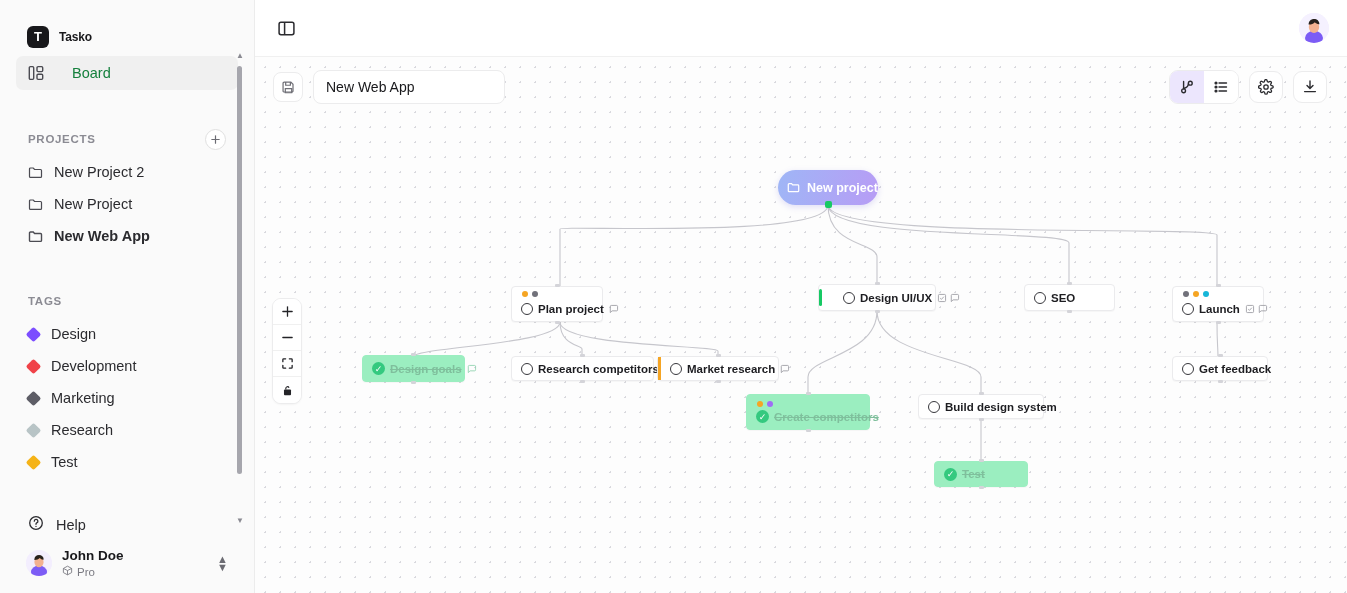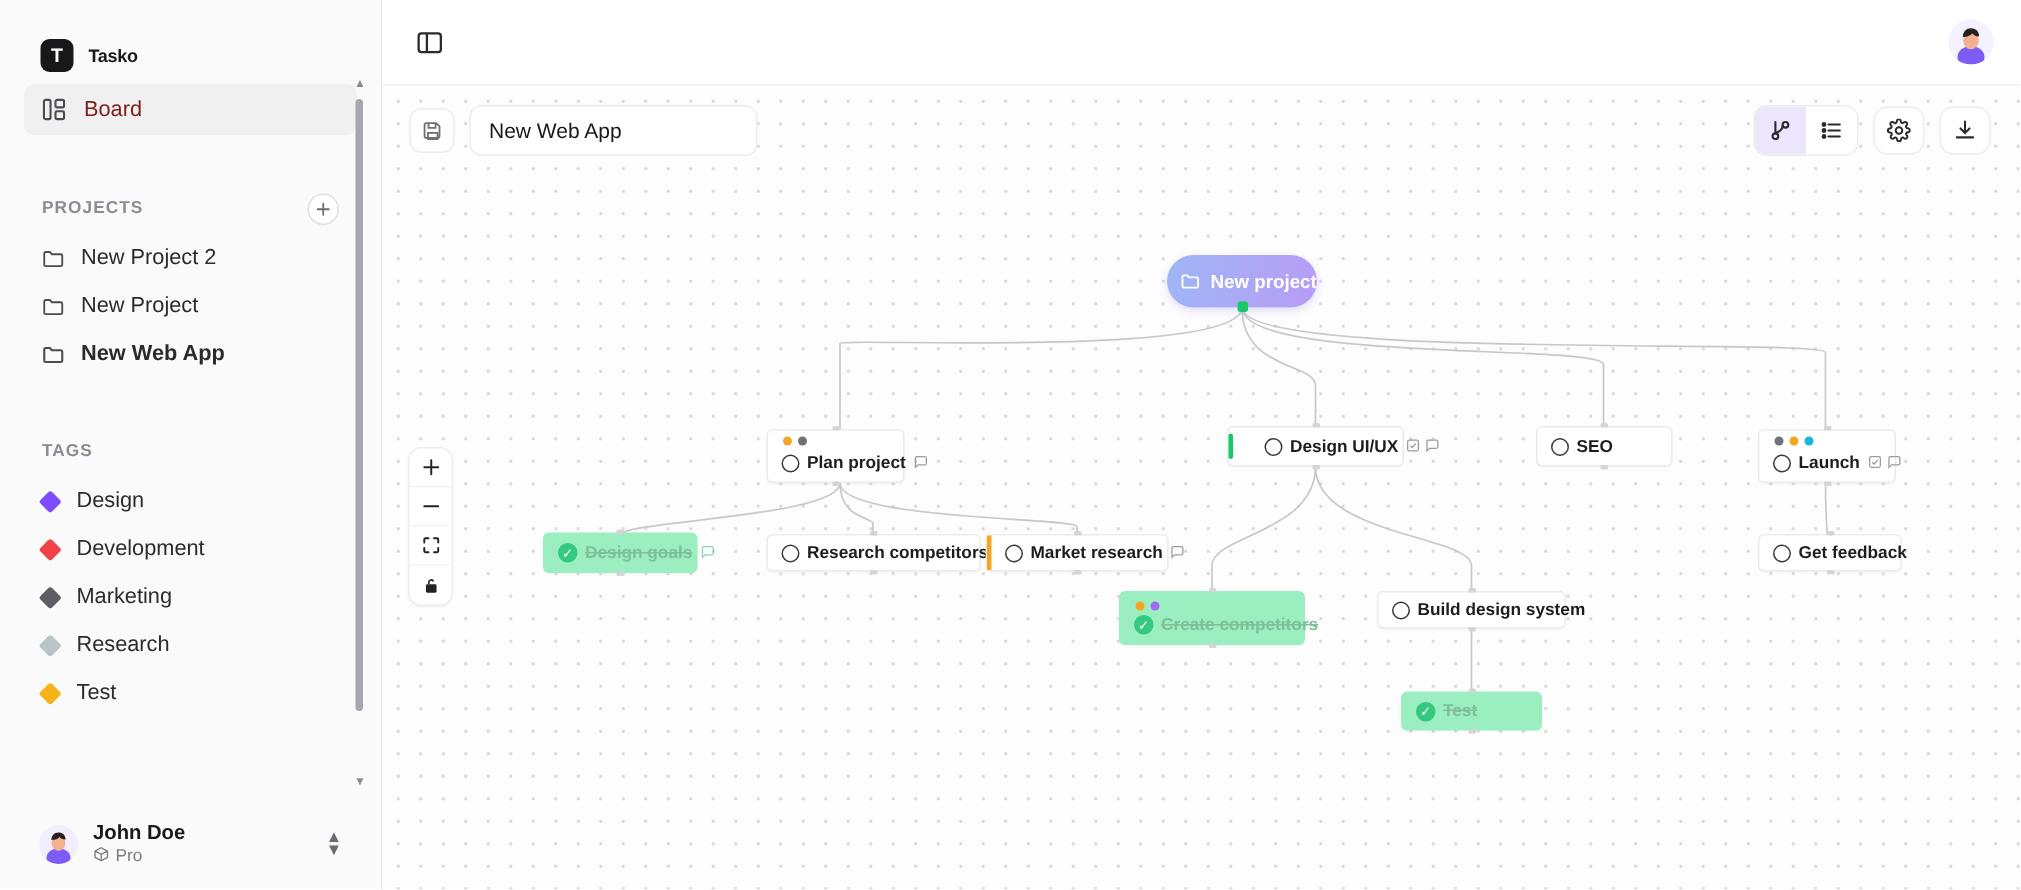--- a/index.html
+++ b/index.html
@@ -20,23 +20,23 @@
   .brand-logo {
     width: 22px; height: 22px; background: #18181b; border-radius: 6px;
     display: flex; align-items: center; justify-content: center;
     color: #fff; font-size: 13px; font-weight: bold; line-height: 1;
   }
   .brand-name { font-size: 12px; font-weight: bold; color: #18181b; letter-spacing: -0.2px; }
 
   .nav-scroll { flex: 1; padding: 0 16px; overflow: hidden; position: relative; }
 
   .nav-item {
-    display: flex; align-items: center; gap: 12px;
+    display: flex; align-items: center; gap: 28px;
     height: 34px; padding: 0 12px; border-radius: 7px;
-    font-size: 14.5px; color: #7f1d1d; cursor: pointer;
+    font-size: 14.5px; color: #15803d; cursor: pointer;
   }
   .nav-item.active { background: #f0f0f0; }
   .nav-item .ico { width: 16px; height: 16px; display: flex; align-items: center; justify-content: center; color: #4b4b52; }
 
   .section-head {
     display: flex; align-items: center; justify-content: space-between;
     padding: 0 12px; margin-top: 38px; margin-bottom: 6px; height: 22px;
   }
   .section-title { font-size: 11.5px; font-weight: bold; letter-spacing: 0.7px; color: #8b8b93; }
   .add-btn {
@@ -246,20 +246,30 @@
         <span class="diamond" style="background:#b8c4c6"></span>
         <span>Research</span>
       </div>
       <div class="tag-item">
         <span class="diamond" style="background:#f5b317"></span>
         <span>Test</span>
       </div>
     </div>
 
     <div class="sidebar-bottom">
+      <div class="help-item">
+        <span class="ico">
+          <svg width="16" height="16" viewBox="0 0 16 16" fill="none" stroke="currentColor" stroke-width="1.3">
+            <circle cx="8" cy="8" r="6.3"></circle>
+            <path d="M6.3 6.2a1.8 1.8 0 1 1 2.4 1.7c-.5.2-.7.6-.7 1.1v.3" stroke-linecap="round"></path>
+            <circle cx="8" cy="11.4" r=".65" fill="currentColor" stroke="none"></circle>
+          </svg>
+        </span>
+        <span>Help</span>
+      </div>
 
       <div class="user-row">
         <div class="avatar-sm">
           <svg width="26" height="26" viewBox="0 0 26 26">
             <circle cx="13" cy="13" r="13" fill="#f3eefe"></circle>
             <ellipse cx="13" cy="22" rx="8" ry="6.5" fill="#7c5cf5"></ellipse>
             <ellipse cx="13" cy="12" rx="4.6" ry="5.2" fill="#f3b191"></ellipse>
             <path d="M8.3 10c0-3.2 2.1-5 4.7-5s4.7 1.6 4.7 4.6c-1.6.3-3-.6-4-1.6-1 1.3-3.2 2.1-5.4 2z" fill="#27211d"></path>
           </svg>
         </div>

